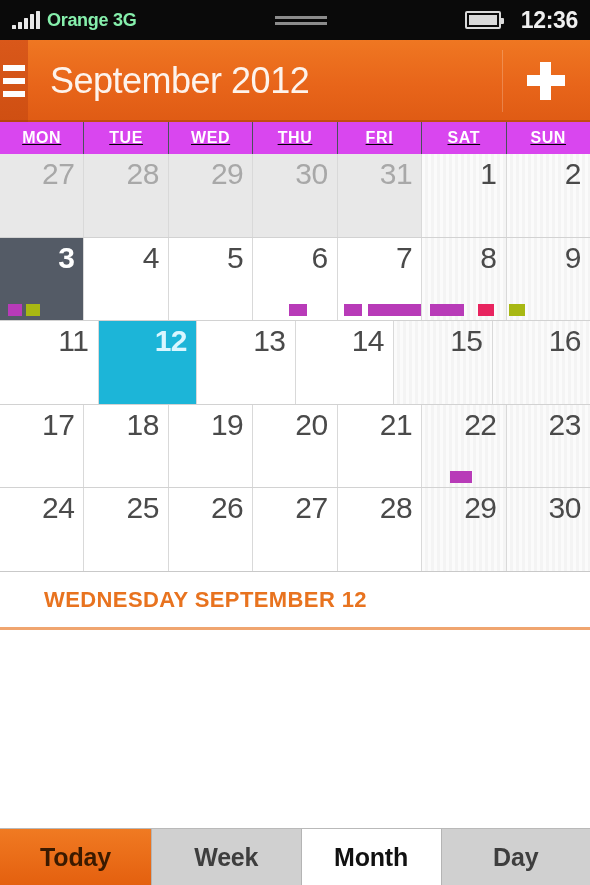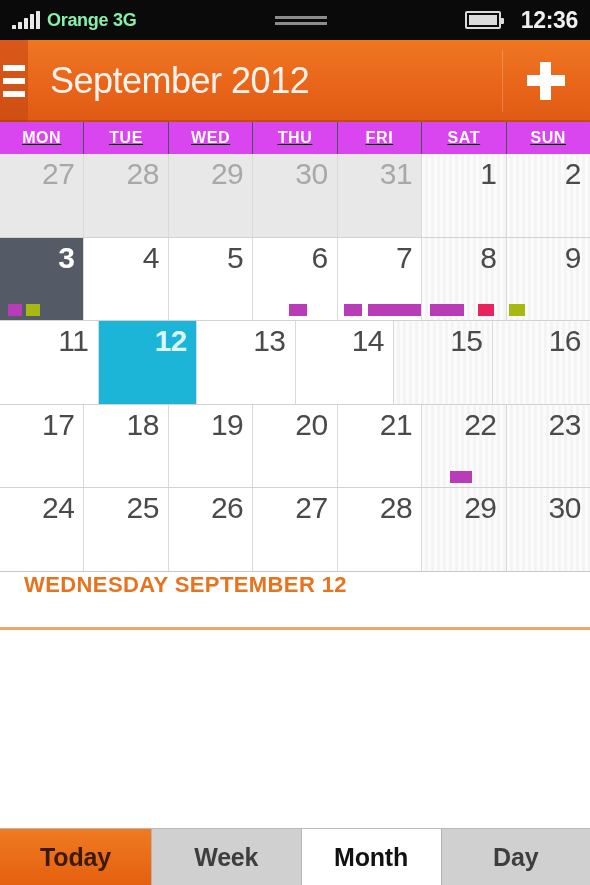--- a/index.html
+++ b/index.html
@@ -100,21 +100,21 @@
     position:absolute; top:3px; right:9px;
     font-size:30px; color:#4a4a4a; font-weight:normal; letter-spacing:-0.5px;
   }
   .cell.out .daynum { color:#a8a8a8; }
   .cell.today .daynum { color:#ffffff; font-weight:bold; }
   .cell.selected .daynum { color:#d9f6ff; font-weight:bold; }
   .events { position:absolute; left:0; right:0; bottom:4px; height:12px; }
   .ev { position:absolute; bottom:0; height:12px; }
 
   
-  .detail { flex:0 0 58px; display:flex; align-items:flex-start; padding-left:24px;
+  .detail { flex:0 0 58px; display:flex; align-items:center; padding-left:44px;
             background:#fff; border-bottom:3px solid #f0a56f; }
   .detail-title { font-size:22px; color:#e8731f; font-weight:bold; letter-spacing:.4px; }
   .agenda { flex:1; background:#fff; }
 
   
   .tabs { flex:0 0 57px; display:flex; border-top:1px solid #b9b9b9; }
   .tab {
     flex:1; display:flex; align-items:center; justify-content:center;
     font-size:25px; font-weight:bold; letter-spacing:-0.2px;
     border-right:1px solid #b4b4b4; background:#d0d0d0; color:#3e3e3e;

